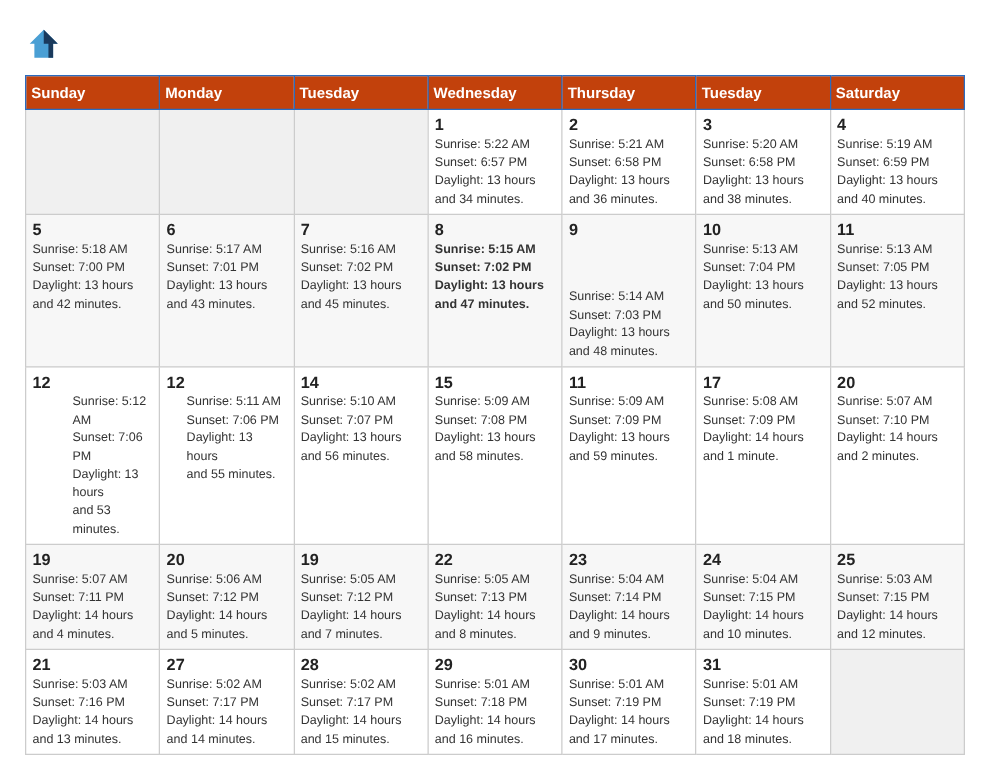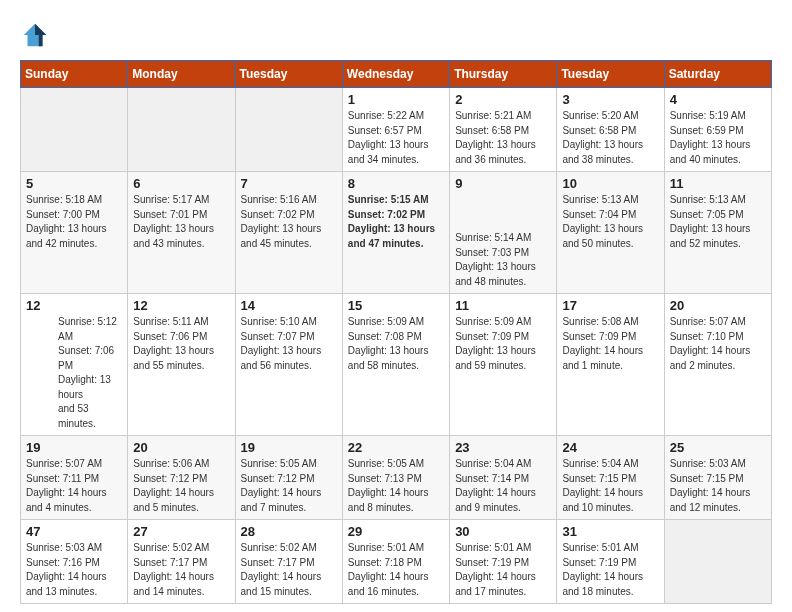--- a/index.html
+++ b/index.html
@@ -206,21 +206,21 @@
       <tr>
         <td>
           <span class="day-number">12</span>
           <div class="day-info" style="white-space: pre-line; margin-left: 32px;">Sunrise: 5:12 AM
 Sunset: 7:06 PM
 Daylight: 13 hours
 and 53 minutes.</div>
         </td>
         <td>
           <span class="day-number">12</span>
-          <div class="day-info" style="white-space: pre-line;">Sunrise: 5:11 AM
+          <div class="day-info" style="white-space: pre-line; margin-left: 16px;">Sunrise: 5:11 AM
 Sunset: 7:06 PM
 Daylight: 13 hours
 and 55 minutes.</div>
         </td>
         <td>
           <span class="day-number">14</span>
           <div class="day-info" style="white-space: pre-line;">Sunrise: 5:10 AM
 Sunset: 7:07 PM
 Daylight: 13 hours
 and 56 minutes.</div>
@@ -300,21 +300,21 @@
         <td>
           <span class="day-number">25</span>
           <div class="day-info" style="white-space: pre-line;">Sunrise: 5:03 AM
 Sunset: 7:15 PM
 Daylight: 14 hours
 and 12 minutes.</div>
         </td>
       </tr>
       <tr>
         <td>
-          <span class="day-number">47</span>
+          <span class="day-number">21</span>
           <div class="day-info" style="white-space: pre-line;">Sunrise: 5:03 AM
 Sunset: 7:16 PM
 Daylight: 14 hours
 and 13 minutes.</div>
         </td>
         <td>
           <span class="day-number">27</span>
           <div class="day-info" style="white-space: pre-line;">Sunrise: 5:02 AM
 Sunset: 7:17 PM
 Daylight: 14 hours

